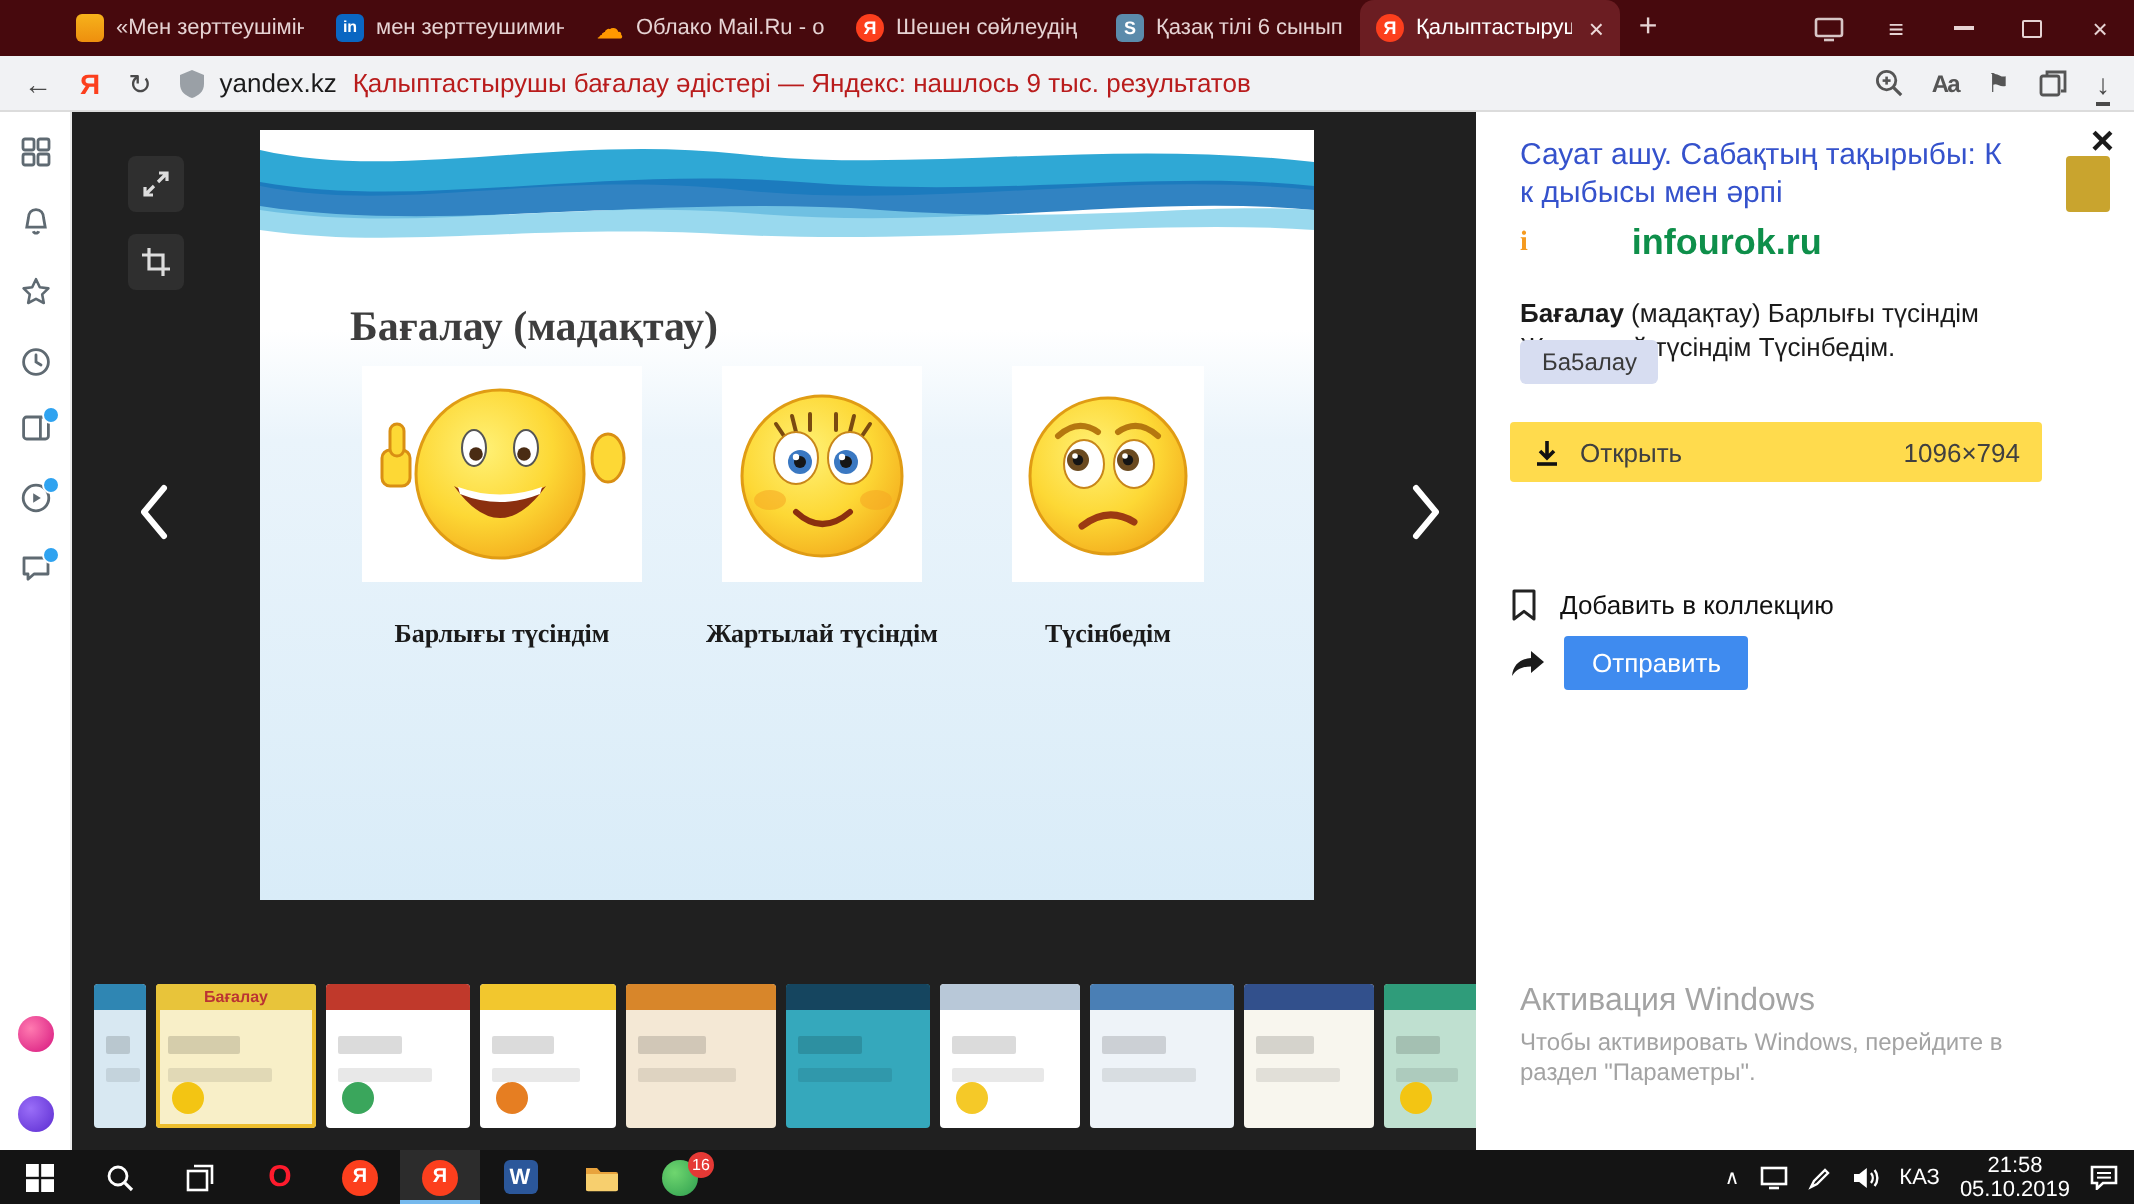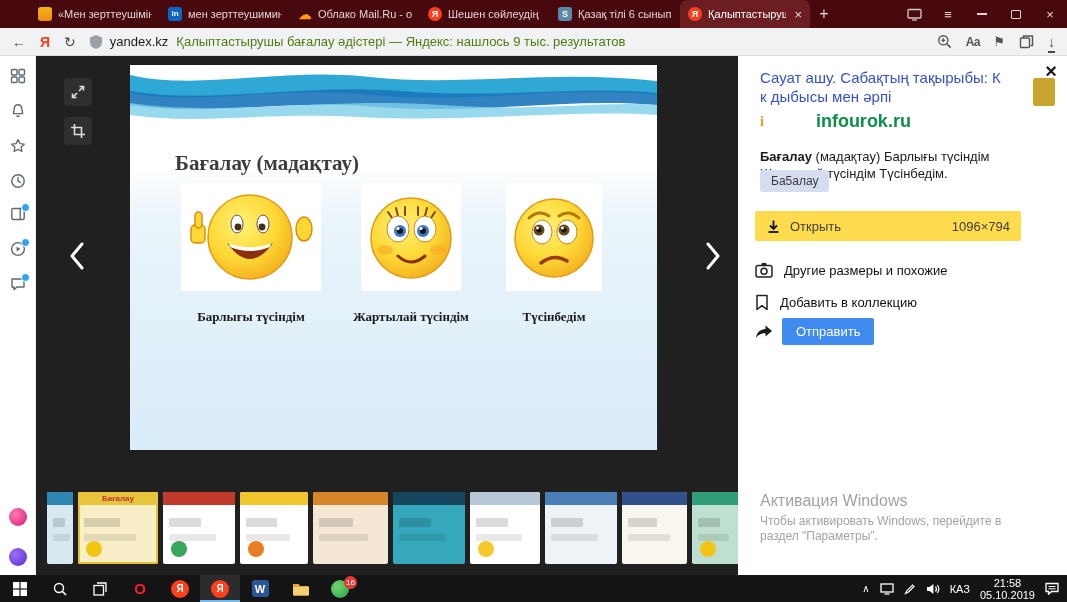--- a/index.html
+++ b/index.html
@@ -26,21 +26,21 @@
   .tbicon,.winbtn{width:34px;height:28px;display:flex;align-items:center;justify-content:center;color:#e6d3d3;font-size:13px;cursor:pointer;}
   .minline{width:10px;height:2px;background:#e6d3d3;}
   .maxbox{width:10px;height:9px;border:1.5px solid #e6d3d3;border-radius:1px;}
 
   
   .addressbar{position:absolute;left:0;top:28px;width:1067px;height:28px;background:#f1f2f4;border-bottom:1px solid #dcdcdc;display:flex;align-items:center;padding:0 12px;gap:14px;font-size:13px;color:#444;}
   .abicon{cursor:pointer;color:#4a4a4a;font-size:14px;display:flex;align-items:center;}
   .ab-ya{color:var(--yandex-red,#fc3f1d);font-weight:bold;font-size:14px;cursor:pointer;}
   .urlbox{flex:1;display:flex;align-items:center;gap:8px;height:28px;overflow:hidden;}
   .domain{color:#1b1b1b;white-space:nowrap;}
-  .urltitle{color:#4d7c0f;white-space:nowrap;overflow:hidden;text-align:center;}
+  .urltitle{color:#b91c1c;white-space:nowrap;overflow:hidden;text-align:center;}
   .urlicons{margin-left:auto;display:flex;gap:14px;align-items:flex-end;color:#555;}
   .translate{font-size:12px;font-weight:bold;letter-spacing:-1px;color:#555;}
   .flagic{font-size:13px;color:#555;}
   .dlwrap{position:relative;display:flex;}
   .dlwrap::after{content:"";position:absolute;left:0;right:0;bottom:-3px;height:1.6px;background:#4a4a4a;}
 
   
   .content{position:absolute;left:0;top:56px;width:1067px;height:519px;display:flex;}
   .bsidebar{width:36px;background:#fff;position:relative;border-right:1px solid #ececec;flex:0 0 36px;}
   .sbi{position:absolute;left:10px;width:16px;height:16px;cursor:pointer;}
@@ -447,30 +447,20 @@
         <span style="display:flex;">
           <svg width="15" height="15">
               <path d="M7.5,1.5 v8 M4,6.5 l3.5,3.5 3.5,-3.5" stroke="#111" stroke-width="1.8" fill="none"></path>
               <line x1="2.5" y1="13" x2="12.5" y2="13" stroke="#111" stroke-width="1.8"></line>
             </svg>
         </span>
         <span>Открыть</span>
         <span class="res">1096×794</span>
       </button>
 
-      <div class="prow" style="top:204px">
-        <span style="display:flex;">
-          <svg width="18" height="16">
-              <rect x="1" y="3.5" width="16" height="11.5" rx="2" fill="none" stroke="#222" stroke-width="1.5"></rect>
-              <circle cx="9" cy="9.2" r="3" fill="none" stroke="#222" stroke-width="1.5"></circle>
-              <rect x="6.5" y="1" width="5" height="2.8" rx="1" fill="#222"></rect>
-            </svg>
-        </span>
-        <span>Другие размеры и похожие</span>
-      </div>
 
       <div class="prow" style="top:236px">
         <span style="display:flex;">
           <svg width="14" height="17">
               <path d="M2,1.5 h10 v14 l-5,-3.8 -5,3.8 Z" fill="none" stroke="#222" stroke-width="1.5" stroke-linejoin="round"></path>
             </svg>
         </span>
         <span>Добавить в коллекцию</span>
       </div>
 

